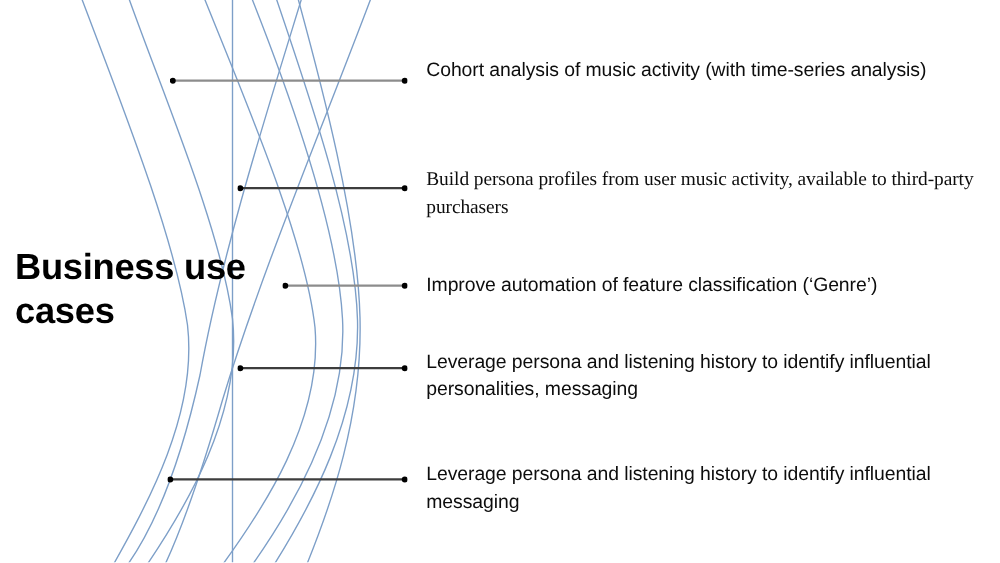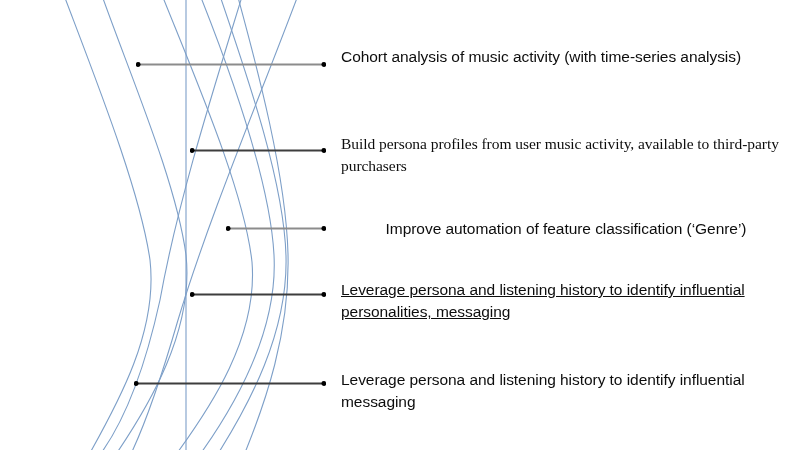--- a/index.html
+++ b/index.html
@@ -64,20 +64,21 @@
         <path d="M 160 -10 C 196 80, 244 190, 252 262 C 258 336, 212 406, 172 460"></path>
         <path d="M 198 -10 C 230 70, 270 180, 274 255 C 278 330, 236 405, 196 460"></path>
         <path d="M 218 -10 C 248 78, 284 182, 286 256 C 288 332, 250 404, 214 460"></path>
         <path d="M 236 -10 C 258 70, 286 176, 288 254 C 290 332, 266 402, 242 460"></path>
         <path d="M 186 -10 L 186 460"></path>
         <path d="M 244 -10 C 214 88, 178 200, 160 300 C 142 382, 118 432, 96 460"></path>
         <path d="M 300 -10 C 262 92, 210 214, 178 320 C 156 396, 140 436, 128 460"></path>
       </g>
   </svg>
 
+  <div id="title">Business use cases</div>
 
   <div id="items-container">
       <div class="connector" style="left: 136px; top: 60px; width: 190px;">
         <svg width="190" height="9" viewBox="0 0 190 9">
           <line x1="1" y1="4.5" x2="189" y2="4.5" stroke="#8c8c8c" stroke-width="1.8"></line>
           <circle cx="2.2" cy="4.5" r="2.4" fill="#000000"></circle>
           <circle cx="187.8" cy="4.5" r="2.4" fill="#000000"></circle>
         </svg>
       </div>
       <div class="item" style="top: 46px;">Cohort analysis of music activity (with time-series analysis)</div>
@@ -89,29 +90,29 @@
         </svg>
       </div>
       <div class="item" style="top: 133px; font-family: Liberation Serif, serif;">Build persona profiles from user music activity, available to third-party purchasers</div>
       <div class="connector" style="left: 226px; top: 224px; width: 100px;">
         <svg width="100" height="9" viewBox="0 0 100 9">
           <line x1="1" y1="4.5" x2="99" y2="4.5" stroke="#8c8c8c" stroke-width="1.8"></line>
           <circle cx="2.2" cy="4.5" r="2.4" fill="#000000"></circle>
           <circle cx="97.8" cy="4.5" r="2.4" fill="#000000"></circle>
         </svg>
       </div>
-      <div class="item" style="top: 218px; text-align: center;">Improve automation of feature classification (‘Genre’)</div>
+      <div class="item" style="top: 218px;">Improve automation of feature classification (‘Genre’)</div>
       <div class="connector" style="left: 190px; top: 290px; width: 136px;">
         <svg width="136" height="9" viewBox="0 0 136 9">
           <line x1="1" y1="4.5" x2="135" y2="4.5" stroke="#3d3d3d" stroke-width="1.8"></line>
           <circle cx="2.2" cy="4.5" r="2.4" fill="#000000"></circle>
           <circle cx="133.8" cy="4.5" r="2.4" fill="#000000"></circle>
         </svg>
       </div>
-      <div class="item" style="top: 279px; text-decoration: underline;">Leverage persona and listening history to identify influential personalities, messaging</div>
+      <div class="item" style="top: 279px;">Leverage persona and listening history to identify influential personalities, messaging</div>
       <div class="connector" style="left: 134px; top: 379px; width: 192px;">
         <svg width="192" height="9" viewBox="0 0 192 9">
           <line x1="1" y1="4.5" x2="191" y2="4.5" stroke="#3d3d3d" stroke-width="1.8"></line>
           <circle cx="2.2" cy="4.5" r="2.4" fill="#000000"></circle>
           <circle cx="189.8" cy="4.5" r="2.4" fill="#000000"></circle>
         </svg>
       </div>
       <div class="item" style="top: 369px;">Leverage persona and listening history to identify influential messaging</div>
     </div>
 

